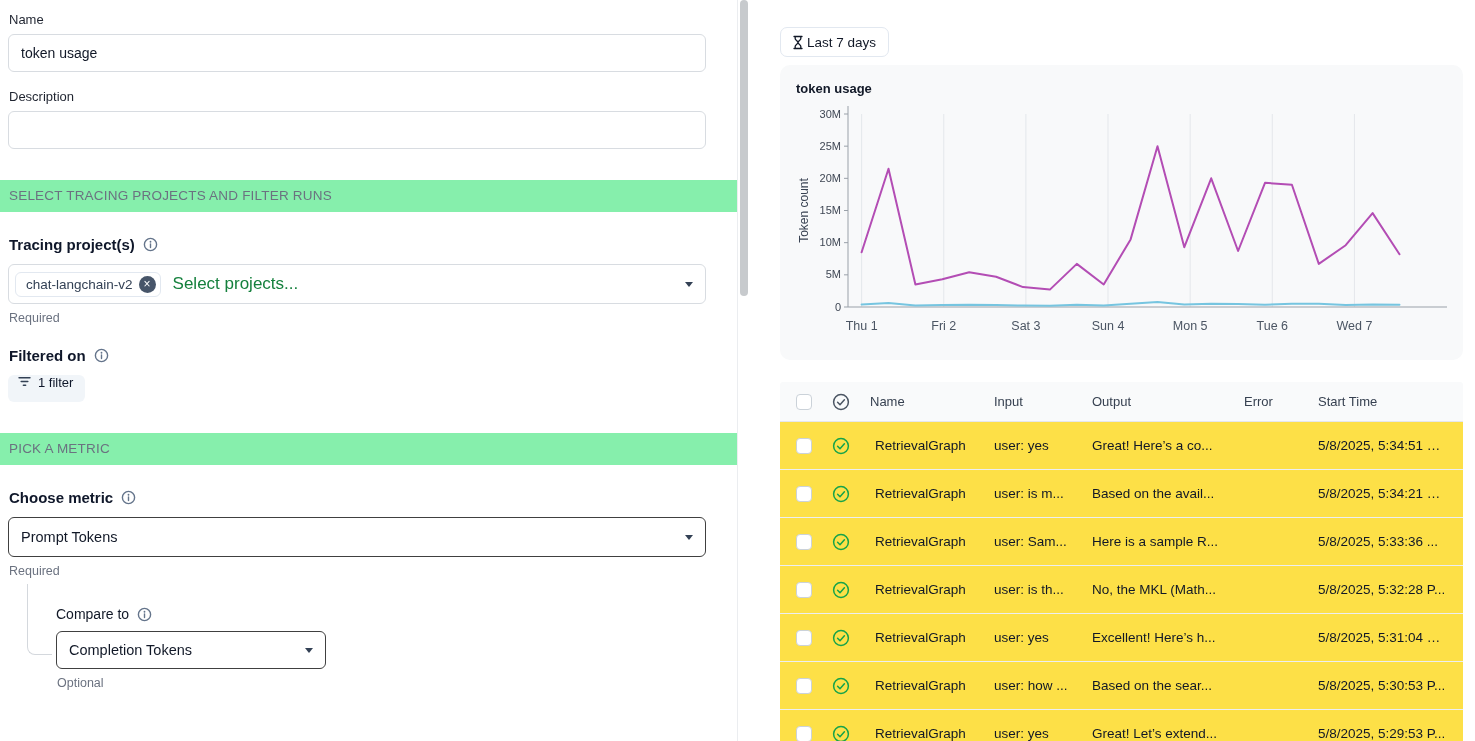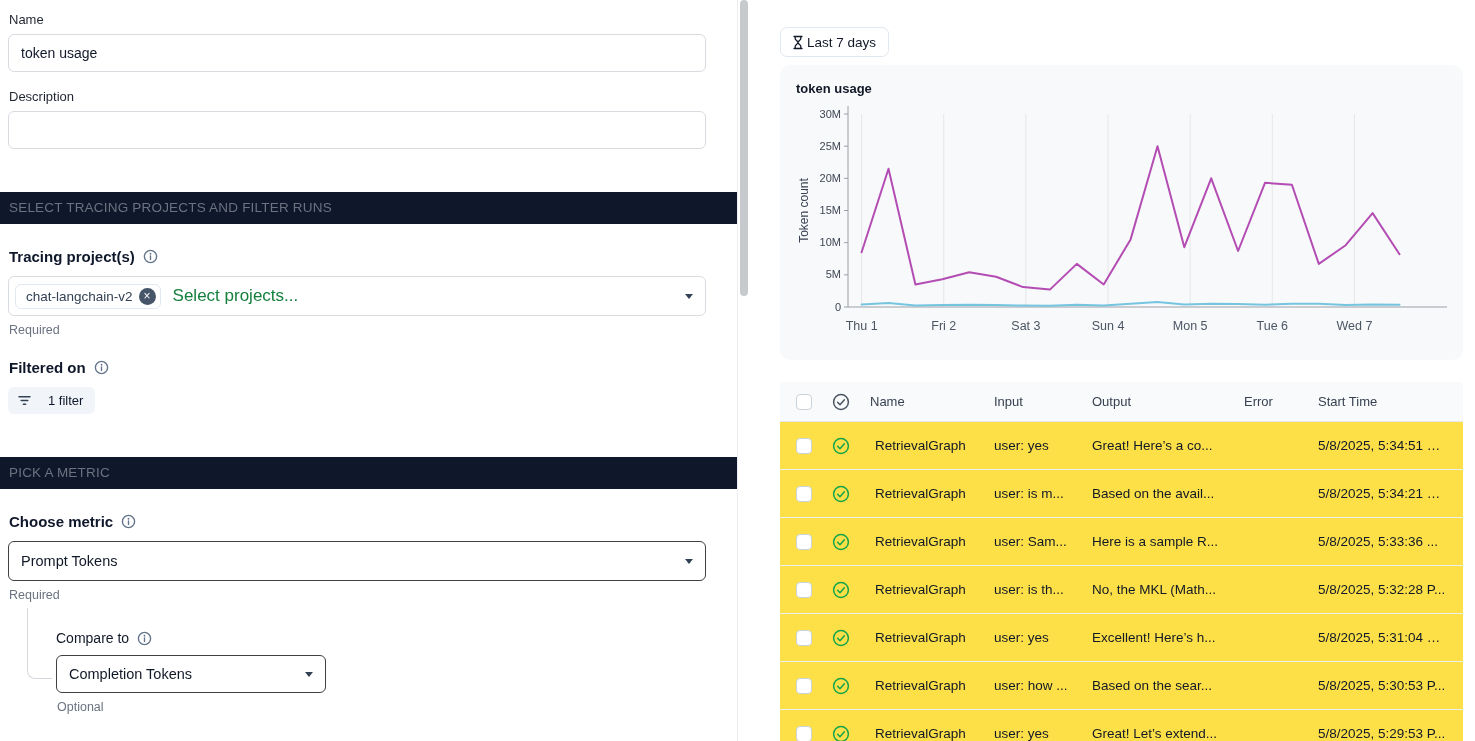--- a/index.html
+++ b/index.html
@@ -14,22 +14,22 @@
   
   .left { width:737px; flex:none; padding-top:12px; position:relative; }
   .flabel { font-size:13px; color:#1f2430; margin:0 0 7px 9px; }
   .tinput {
     display:block; width:698px; height:38px; margin-left:8px;
     border:1px solid #d8dce1; border-radius:6px; padding:0 12px;
     font-size:14px; color:#111827; font-family:inherit; outline:none; background:#fff;
   }
   .gap16 { height:17px; } .gap26 { height:27px; }
   .banner {
-    background:#0f172a; color:#6b7280; font-size:13.5px; letter-spacing:.2px;
-    padding:8px 8px 9px 9px; margin:16px 0 24px;
+    background:#86efac; color:#6b7280; font-size:13.5px; letter-spacing:.2px;
+    padding:8px 8px 9px 9px; margin:4px 0 24px;
   }
   .fieldhead {
     display:flex; align-items:center; gap:8px; margin:0 0 11px 9px;
     font-size:15px; font-weight:700; color:#0f172a;
   }
   .mselect {
     position:relative; width:698px; margin-left:8px; min-height:40px;
     border:1px solid #d8dce1; border-radius:6px;
     display:flex; align-items:center; gap:12px; padding:0 30px 0 6px; background:#fff; cursor:pointer;
   }
@@ -44,21 +44,21 @@
     font-size:12px; line-height:1; cursor:pointer; border:none; padding:0;
   }
   .phold { color:#15803d; font-size:17px; }
   .caret {
     position:absolute; right:12px; top:50%; margin-top:-2px; width:0; height:0;
     border-left:4.5px solid transparent; border-right:4.5px solid transparent;
     border-top:5.5px solid #334155;
   }
   .helper { font-size:12.5px; color:#6b7280; margin:7px 0 0 9px; }
   .filterbtn {
-    display:inline-flex; align-items:center; gap:17px; margin-left:8px;
+    display:inline-flex; gap:7px; margin-left:8px;
     background:#f1f5f9; border:none; border-radius:6px; height:27px;
     padding:0 12px 0 10px; font-size:13px; color:#0f172a; font-family:inherit; cursor:pointer;
   }
   .select {
     position:relative; width:698px; margin-left:8px; height:40px;
     border:1px solid #404040; border-radius:6px; background:#fff;
     display:flex; align-items:center; padding:0 30px 0 12px;
     font-size:14.5px; color:#111827; cursor:pointer;
   }
   .compare { position:relative; margin-left:56px; margin-top:28px; }

